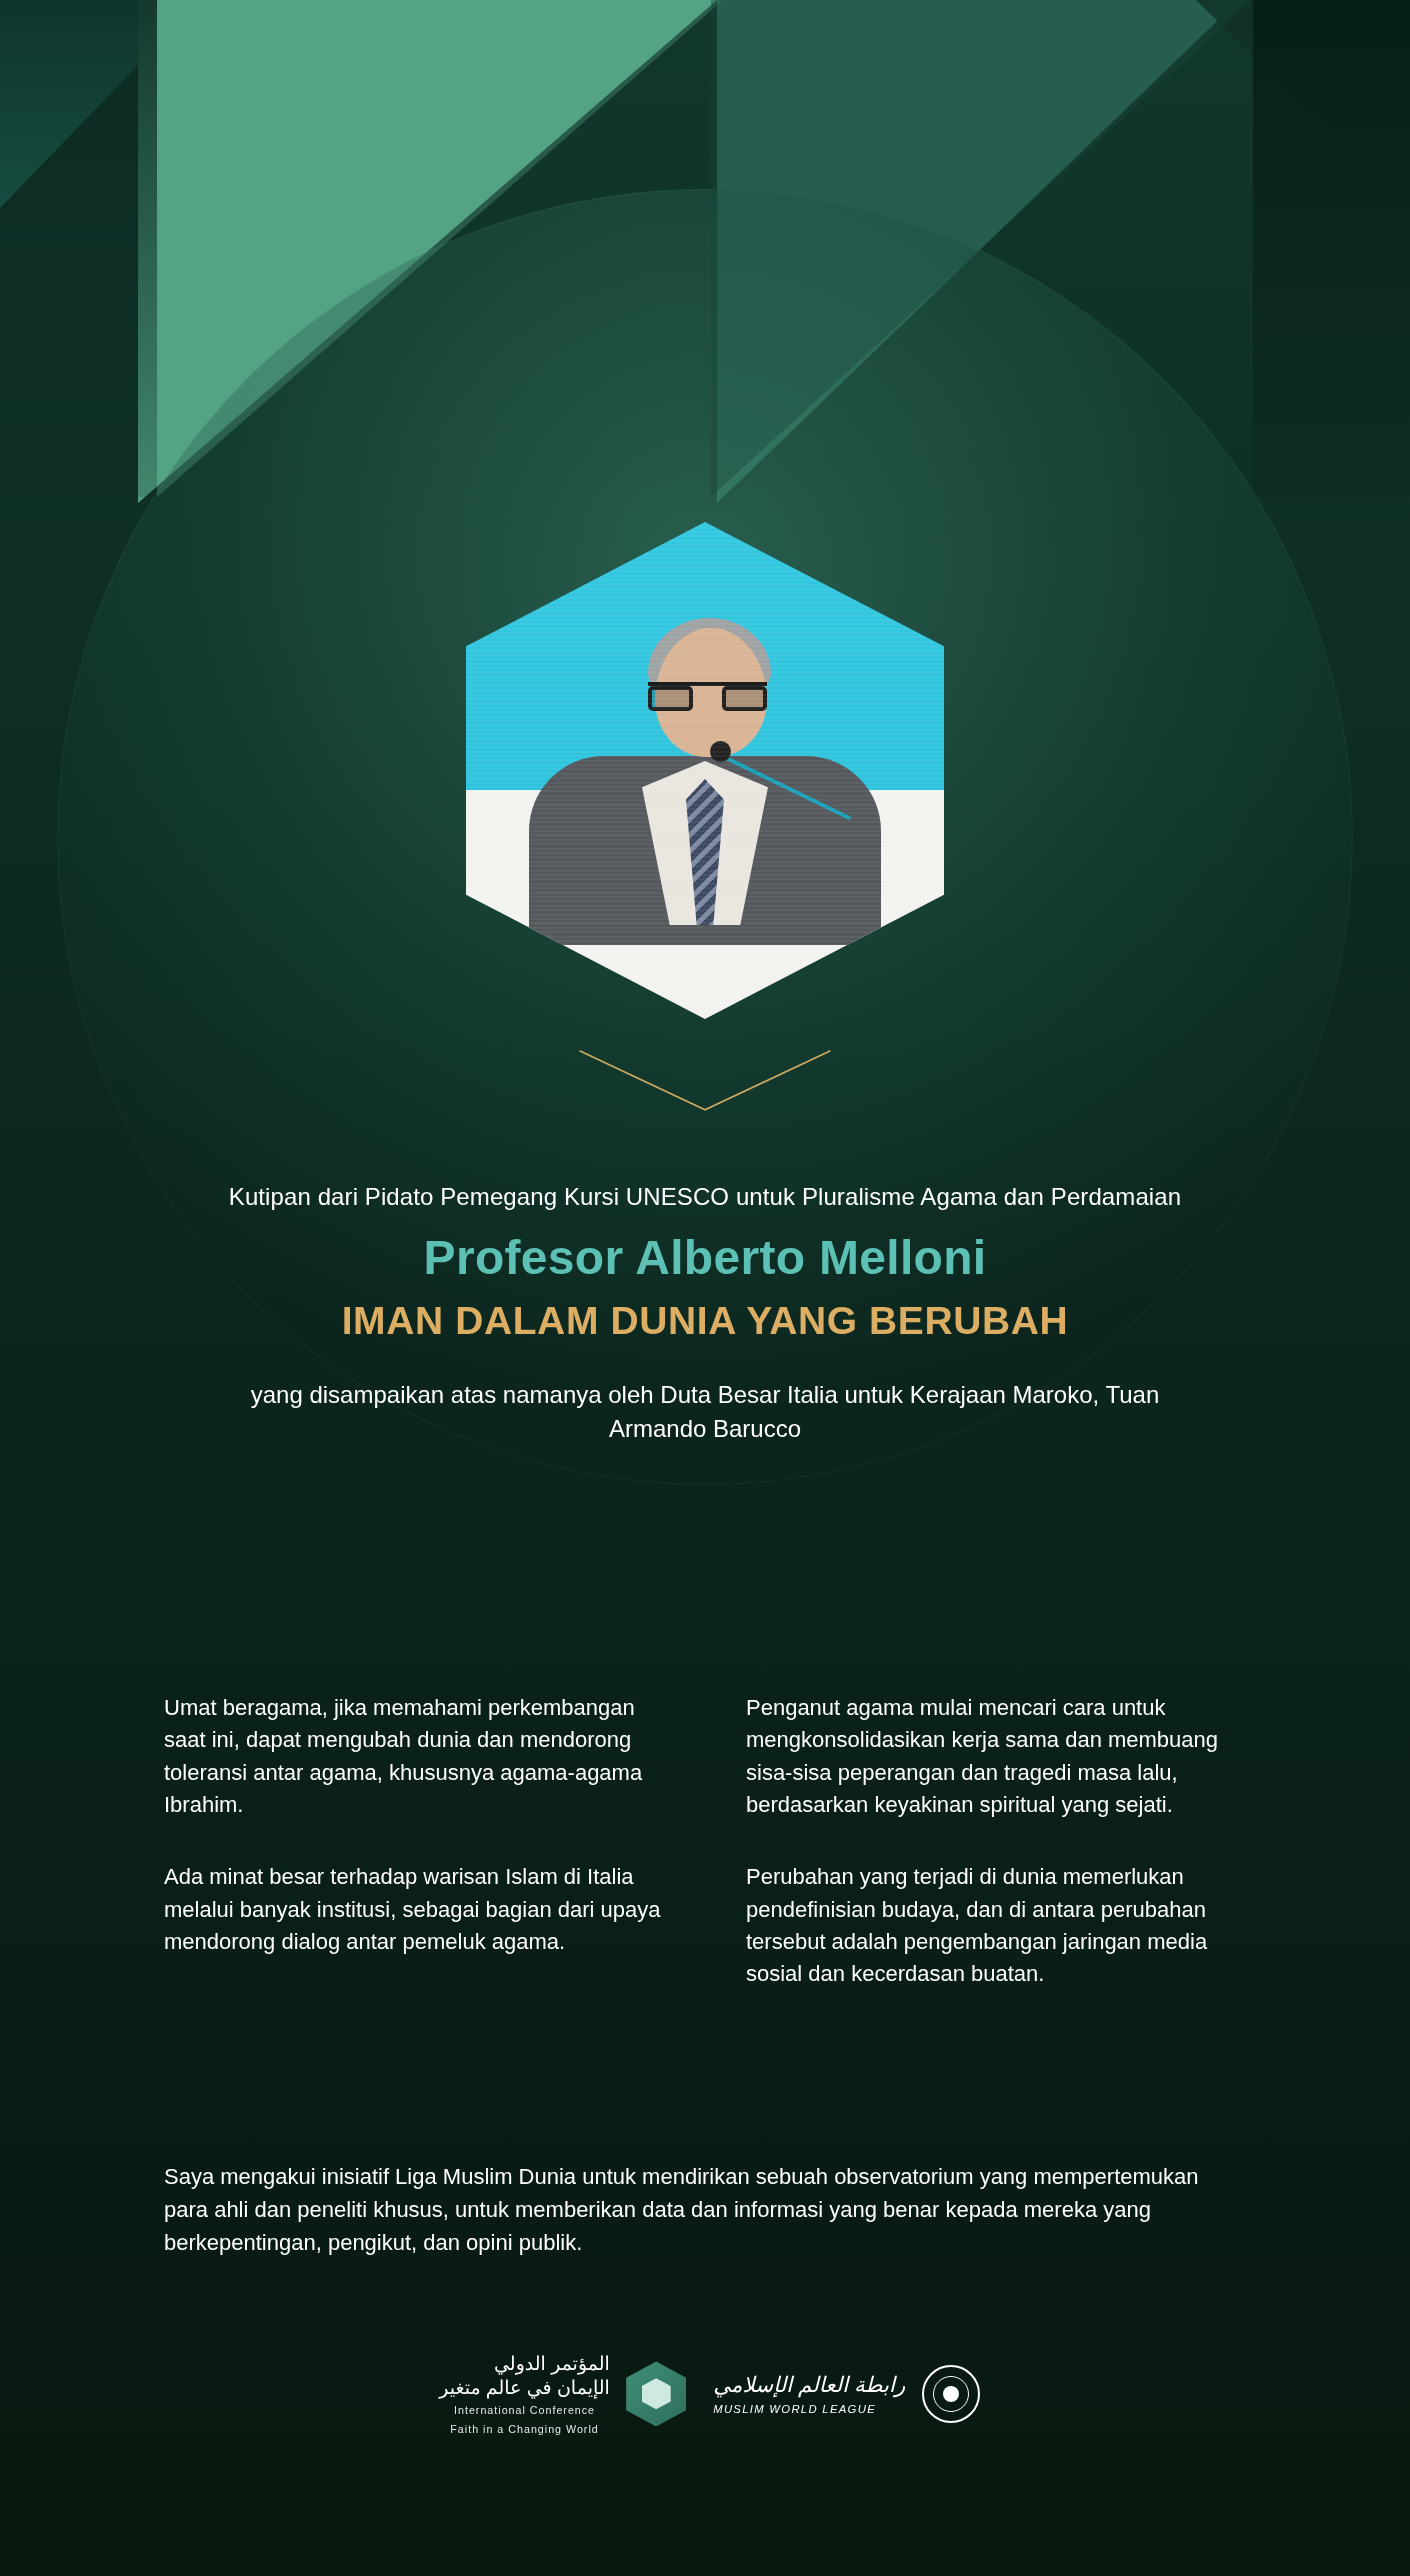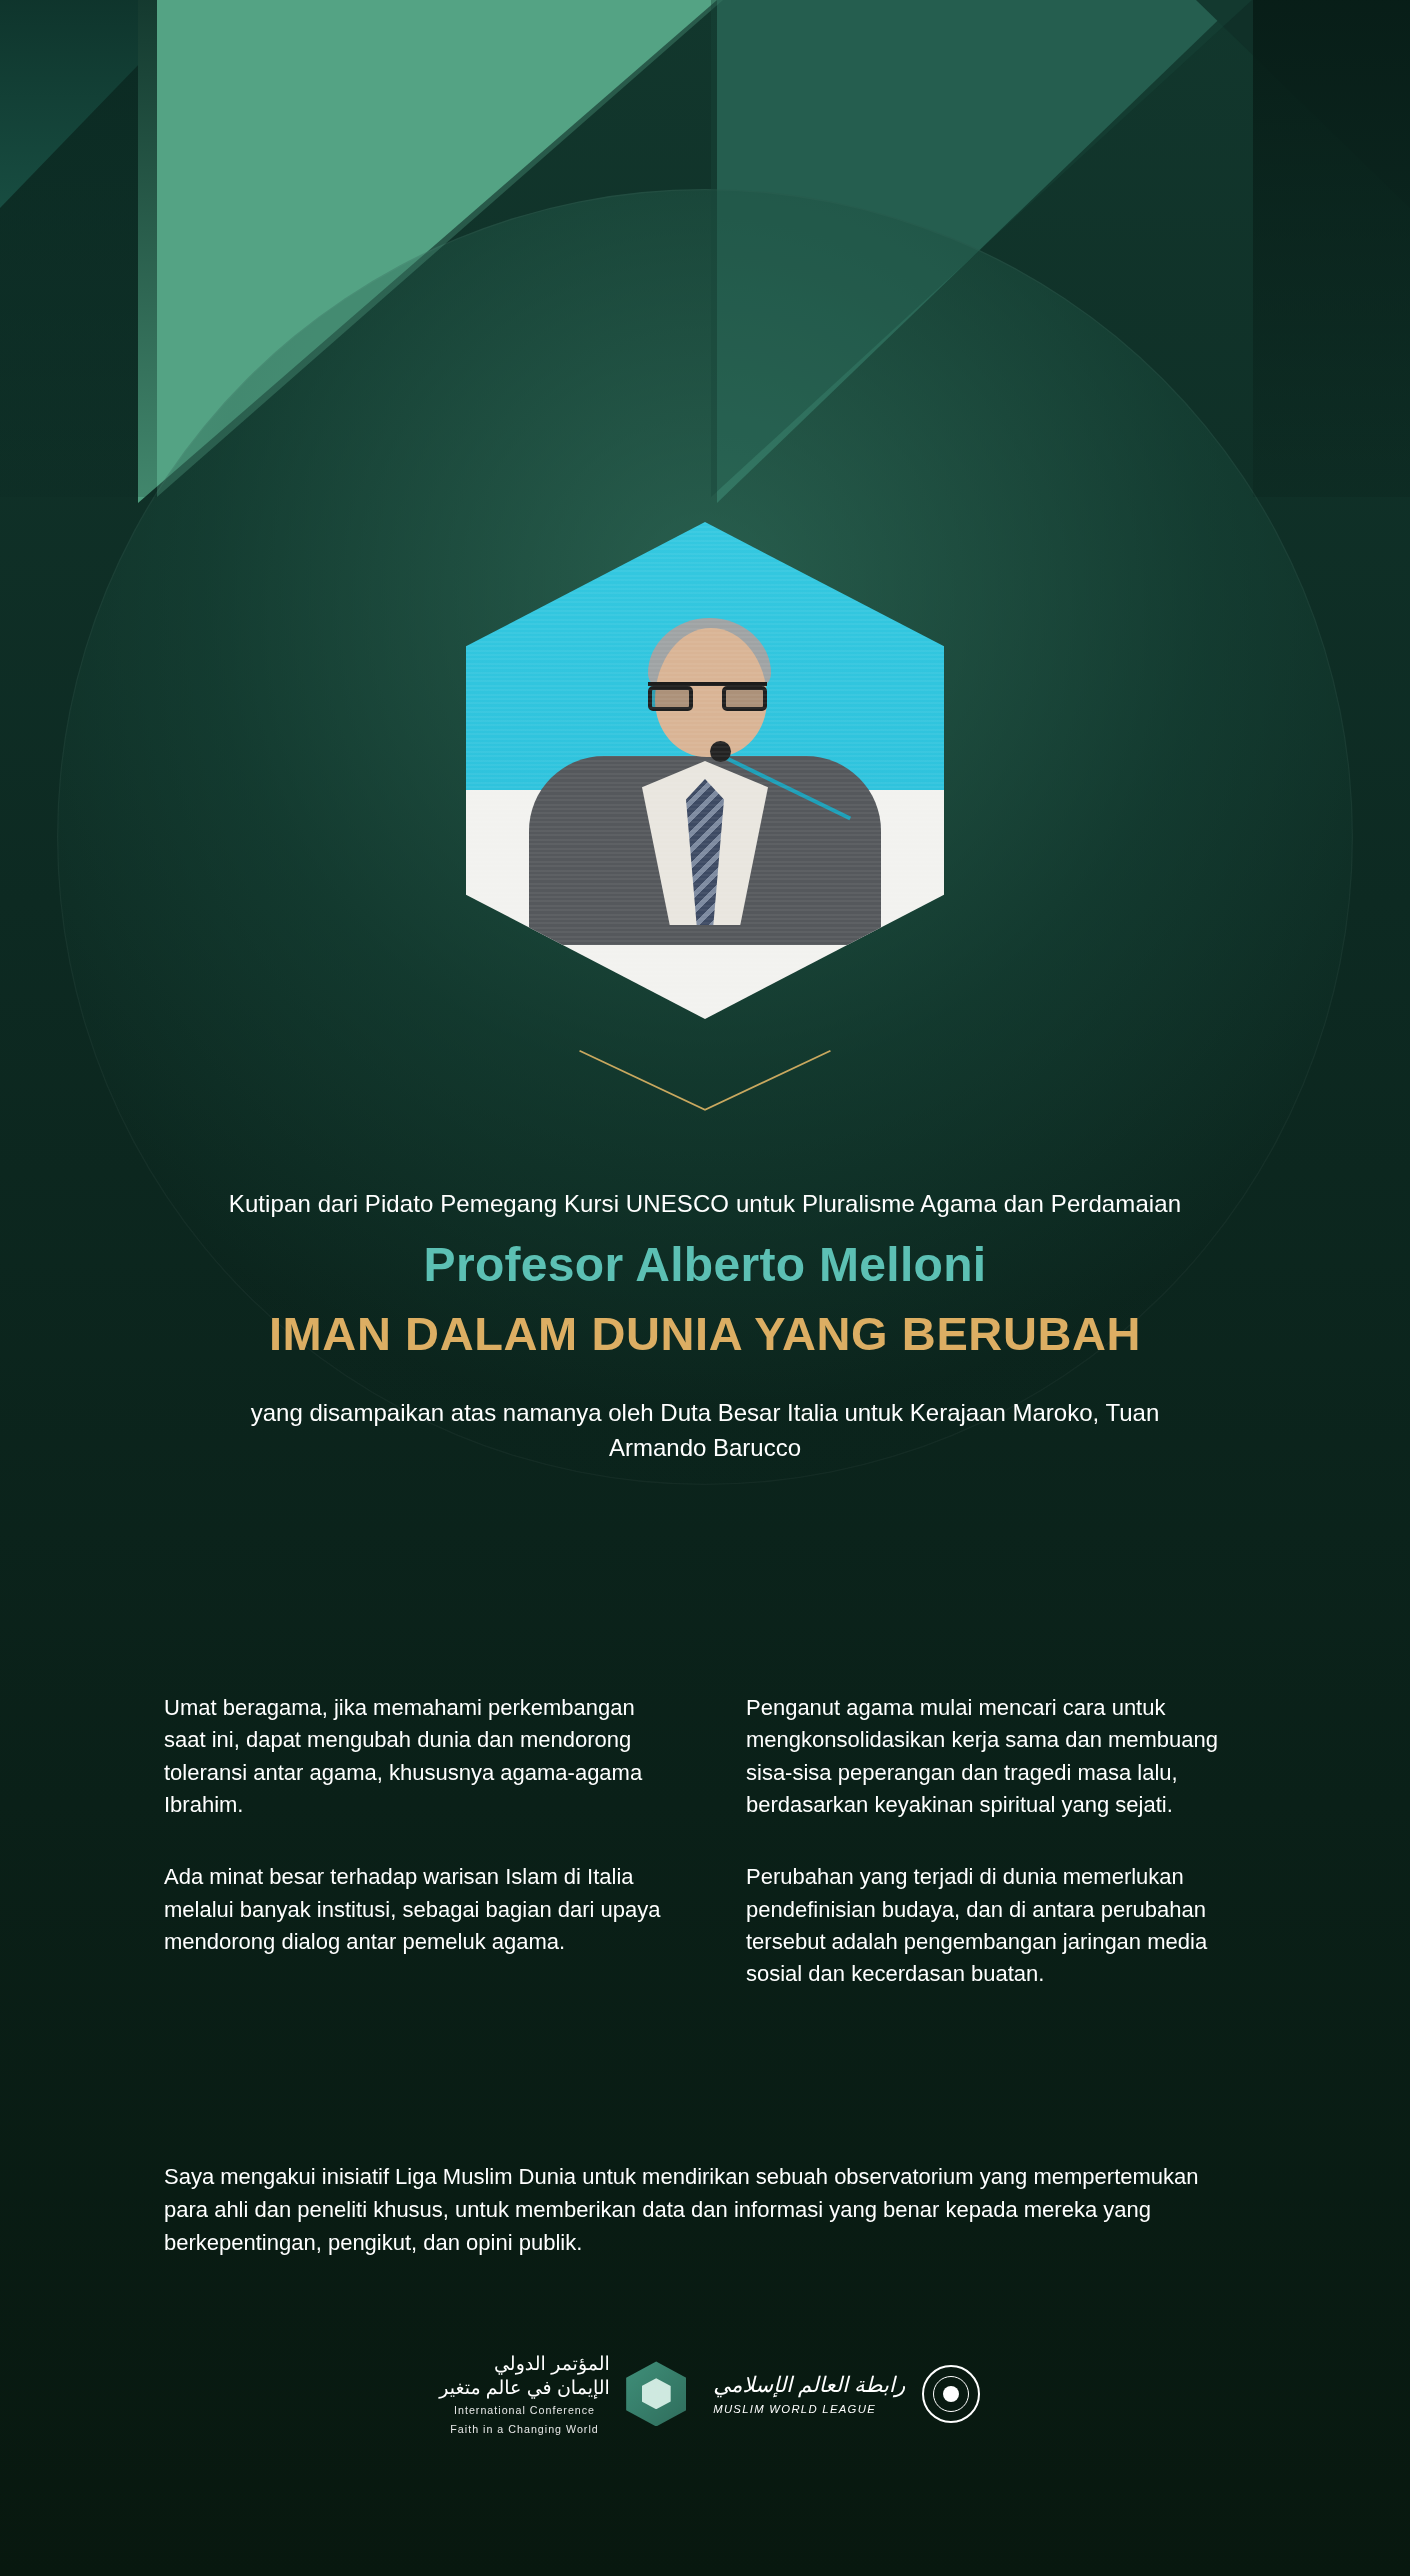--- a/index.html
+++ b/index.html
@@ -243,37 +243,37 @@
     left: 0; right: 0;
     top: 1170px;
     z-index: 7;
     text-align: center;
   }
   .kicker {
     font-size: 24px;
     line-height: 1.38;
     letter-spacing: 0.1px;
     color: #ffffff;
-    margin: 17px auto;
+    margin: 10px auto;
     max-width: 1107px;
   }
   .name {
     font-size: 48px;
     font-weight: bold;
     color: #5cc0b4;
     margin-top: 16.4px;
     letter-spacing: 0.3px;
   }
   .subline {
     font-size: 28px;
     color: #ffffff;
     margin-top: 38px;
   }
   .conf-title {
-    font-size: 47px;
+    font-size: 39px;
     font-weight: bold;
     color: #dcae63;
     margin-top: 14px;
     letter-spacing: 0.6px;
   }
   .delivered {
     font-size: 24px;
     line-height: 1.45;
     color: #ffffff;
     margin-top: 35px;

